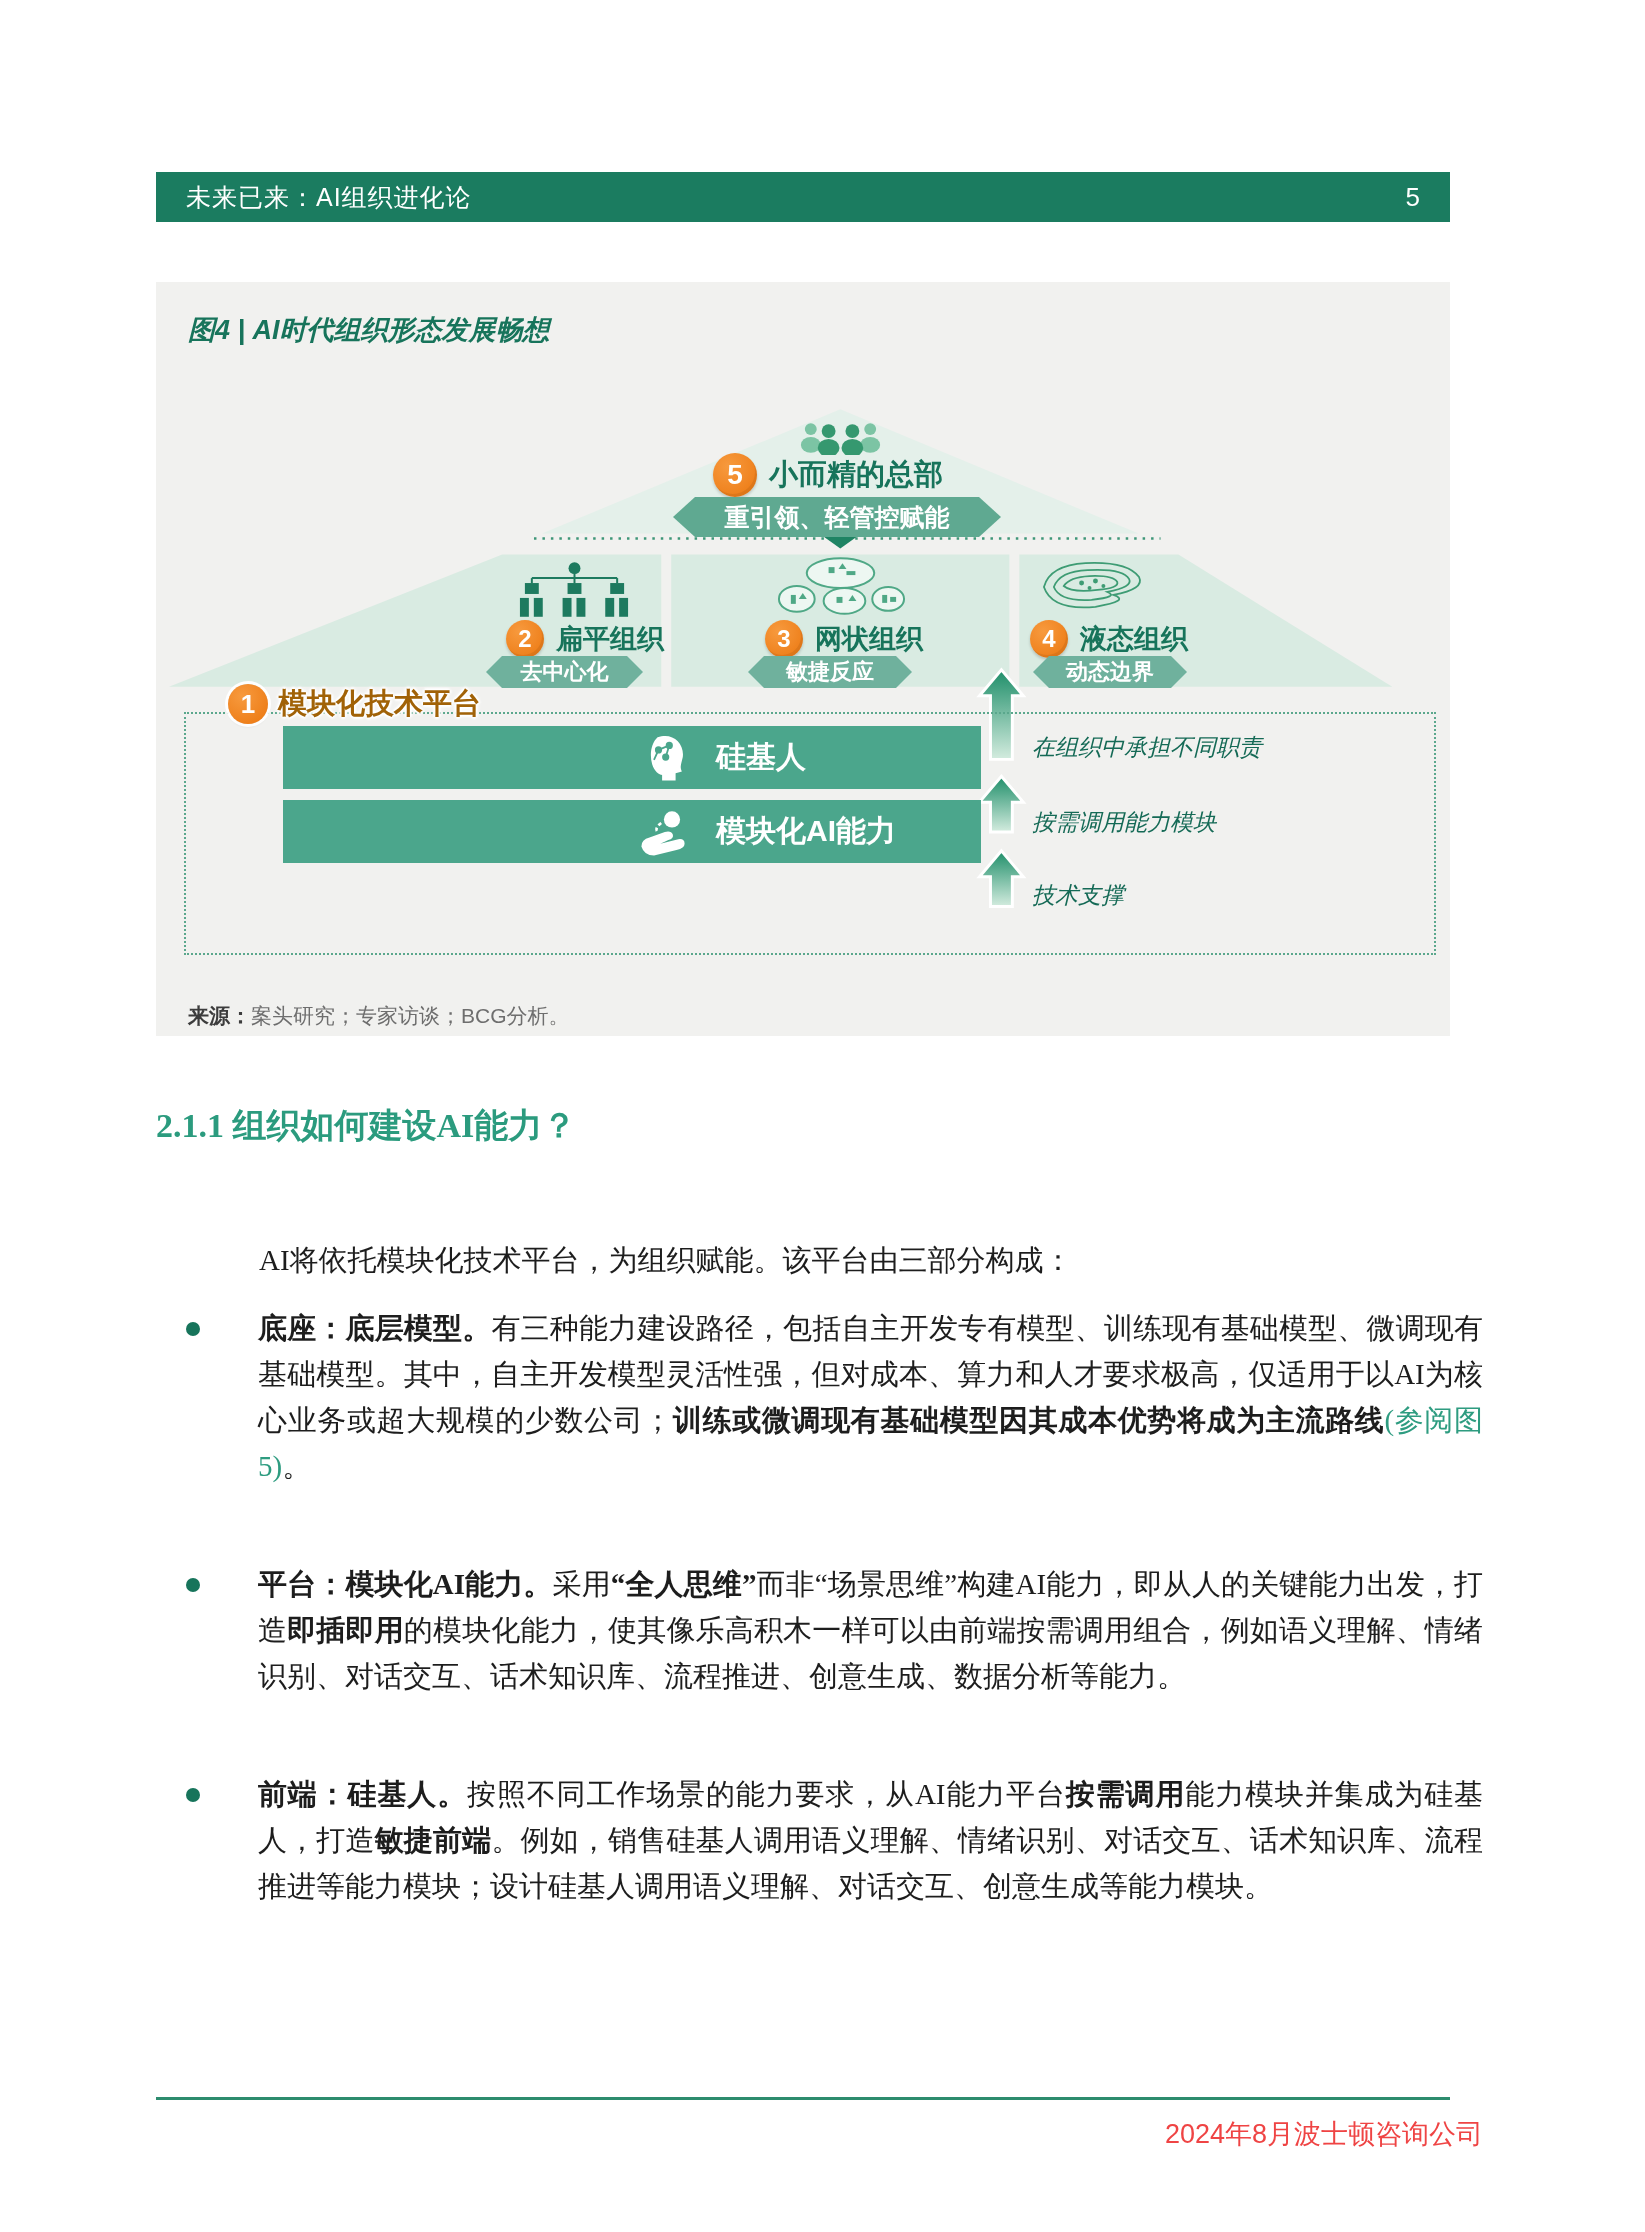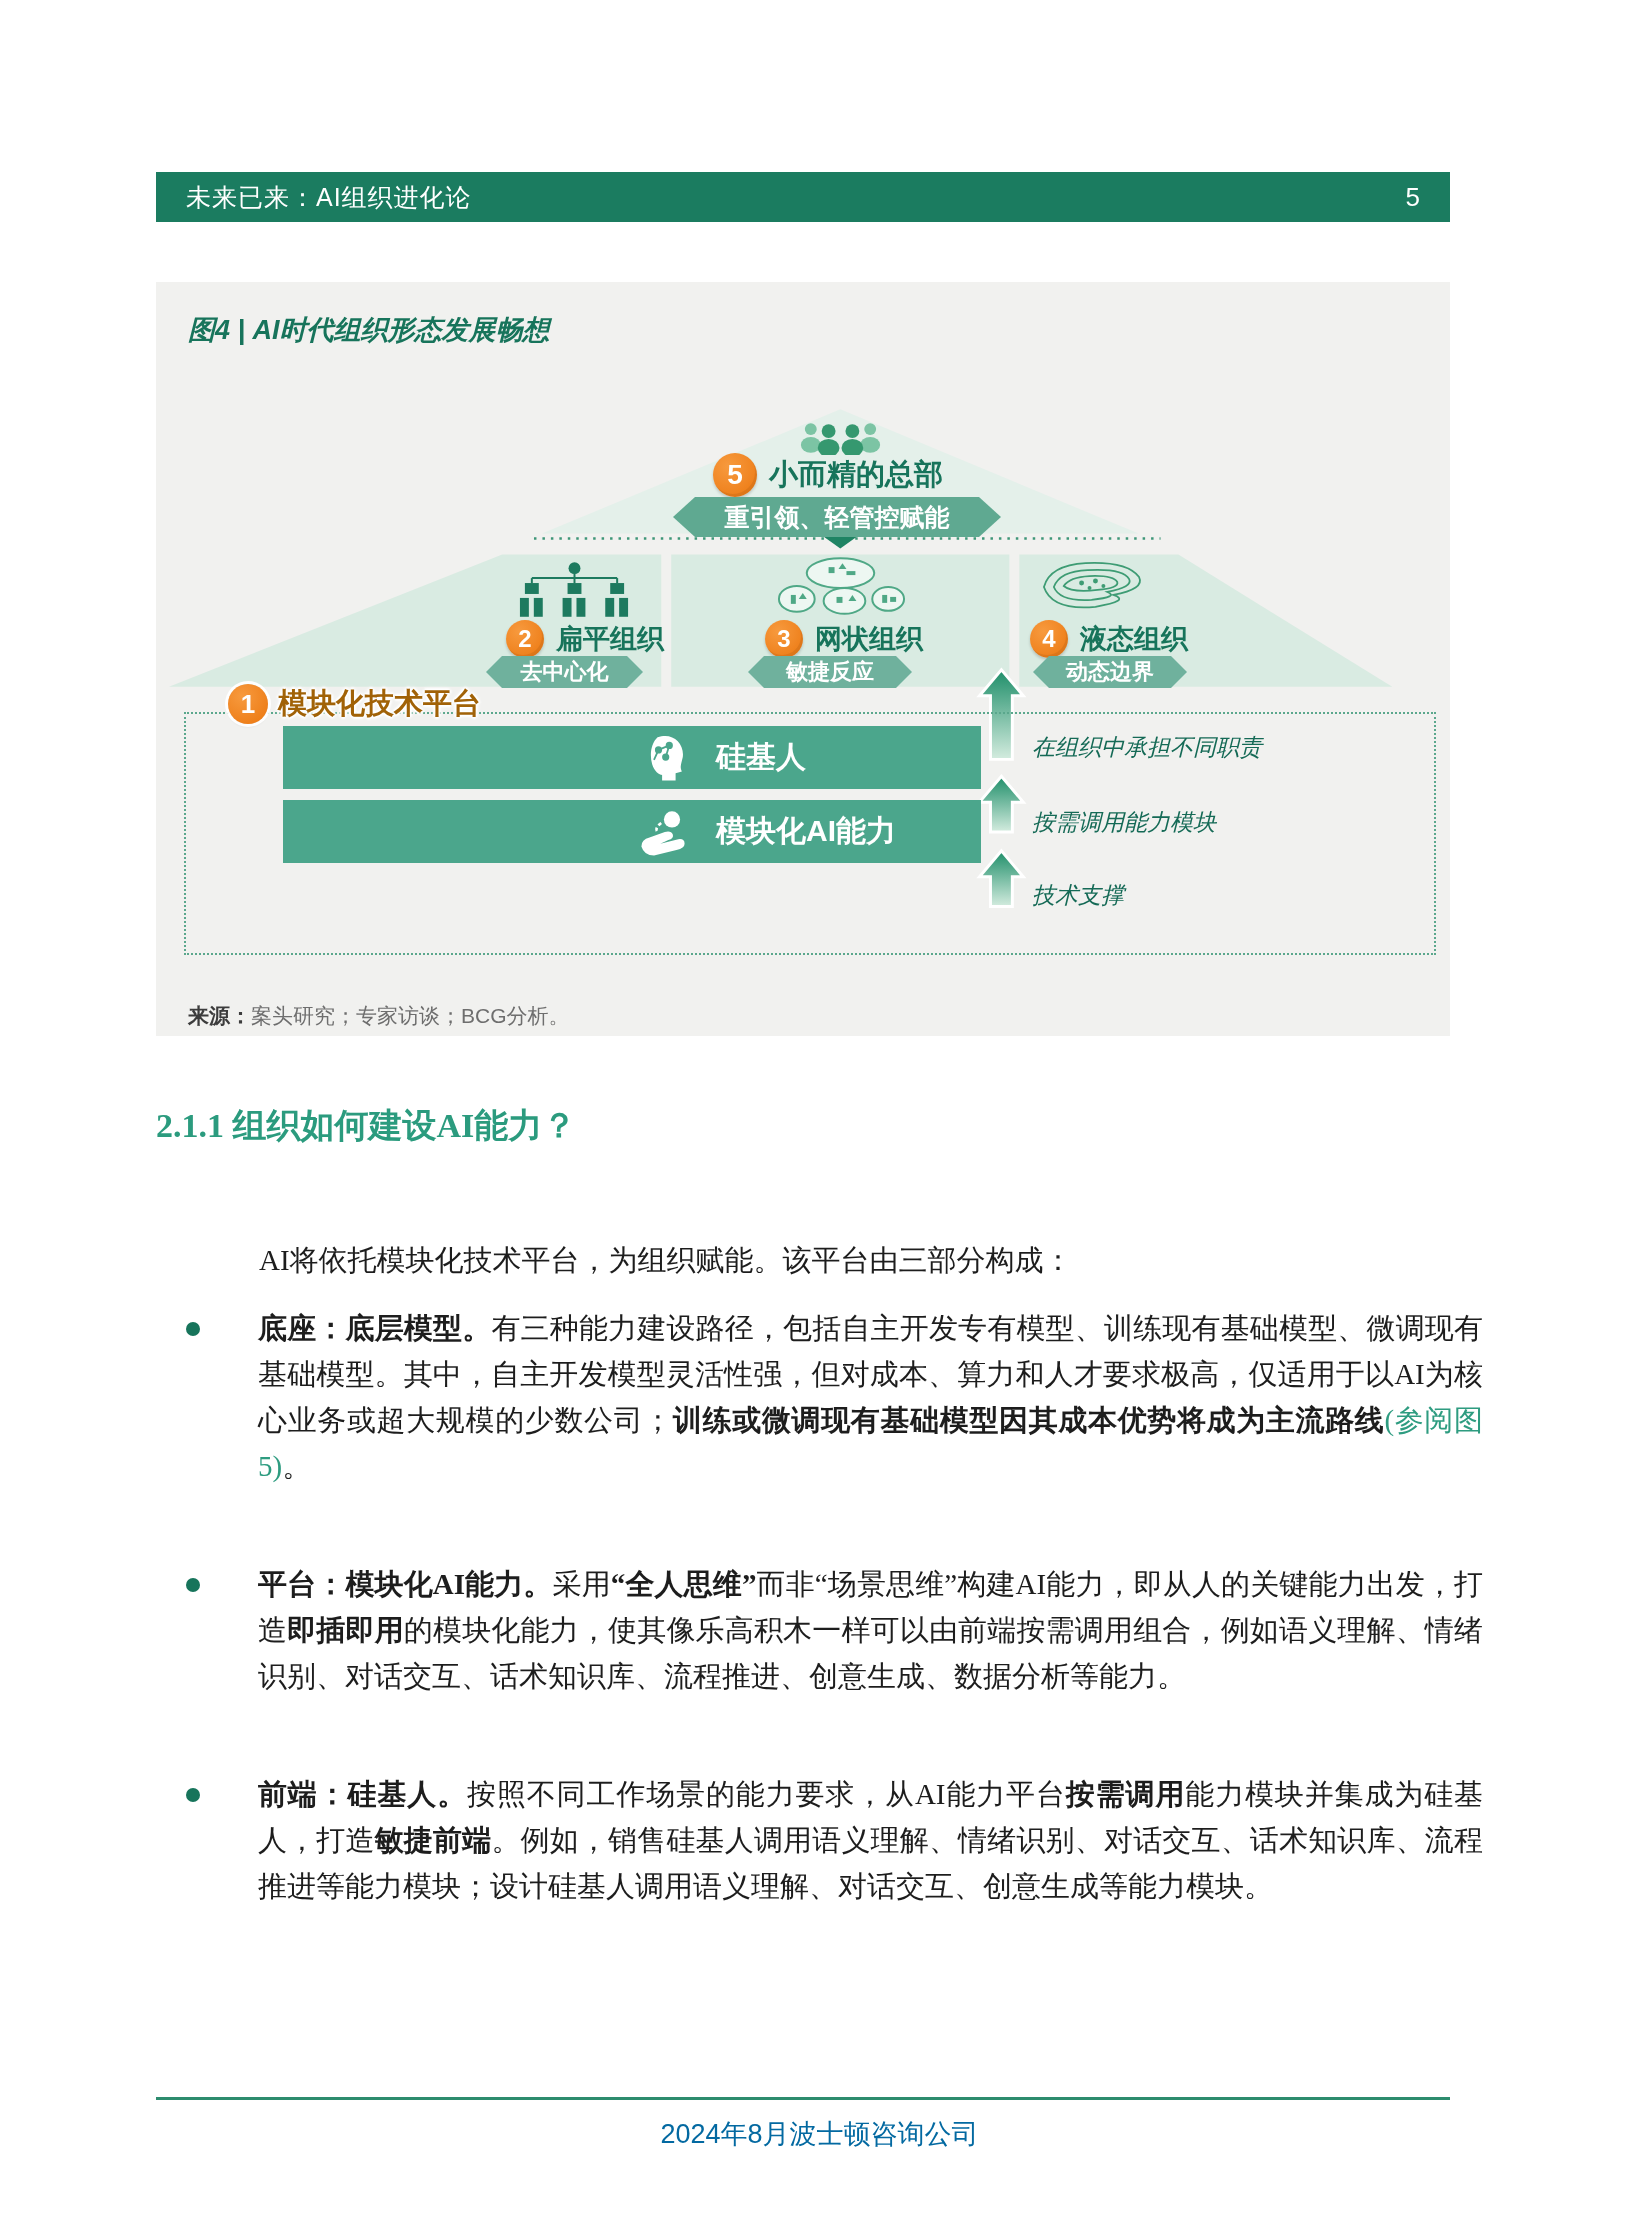--- a/index.html
+++ b/index.html
@@ -58,22 +58,22 @@
   .intro{margin:0 0 22px 0;font-size:29px;line-height:46px;text-indent:103px;text-align:justify;}
   .bullet{position:relative;padding-left:102px;margin-bottom:72px;}
   .bullet p{margin:0;font-size:29px;line-height:46px;text-align:justify;}
   .dot{position:absolute;left:30px;top:17px;width:14px;height:14px;border-radius:50%;background:#17745B;}
   .run-bold{font-weight:700;}
   .run-link{color:#2E9C80;}
 
   
   .footer{left:156px;top:2097px;width:1327px;}
   .footer-line{width:1294px;height:3px;background:#2D8C6E;}
-  .footer-row{display:flex;justify-content:center;margin-top:16px;
-    font-size:27px;color:#0369a1;}
+  .footer-row{display:flex;justify-content:flex-end;margin-top:16px;
+    font-size:27px;color:#ef4444;}
 </style>
 </head>
 <body>
 
 <div class="page">
 
   <div class="abs header-bar">
     <span class="header-title">未来已来：AI组织进化论</span>
     <span class="header-page">5</span>
   </div>

